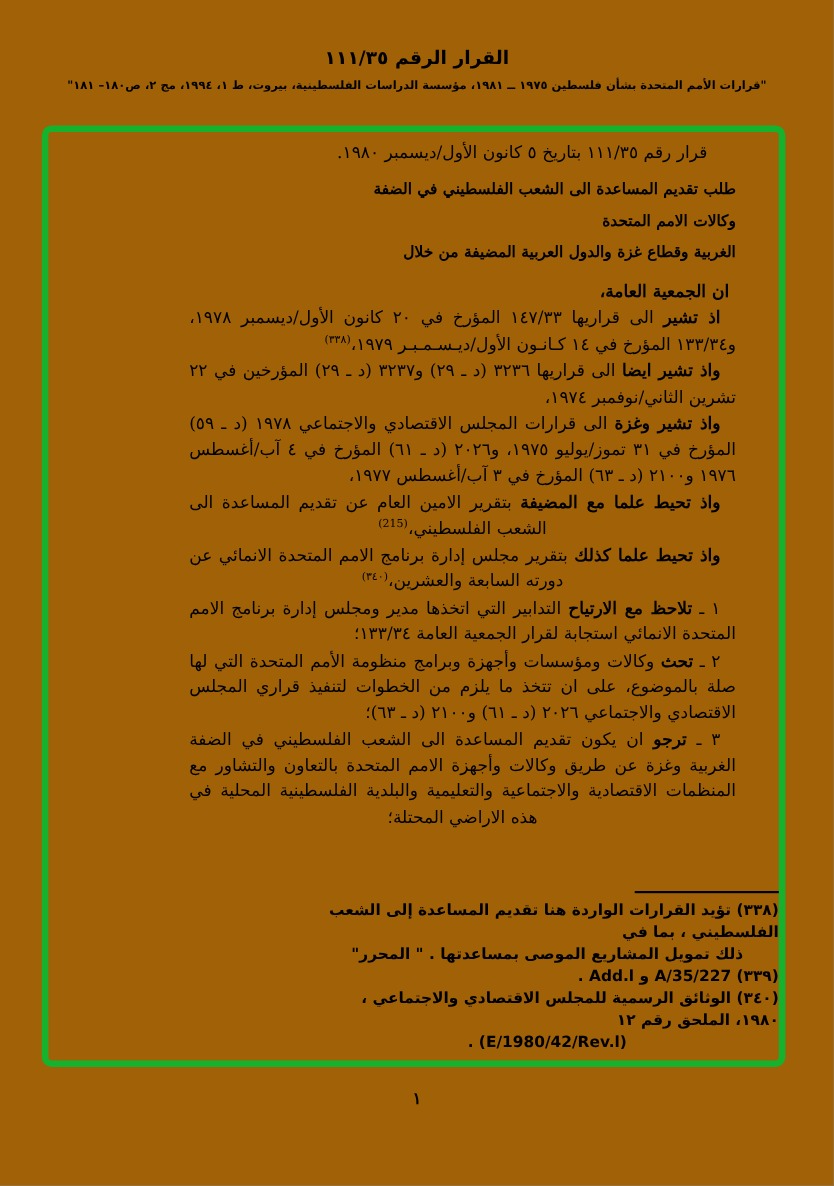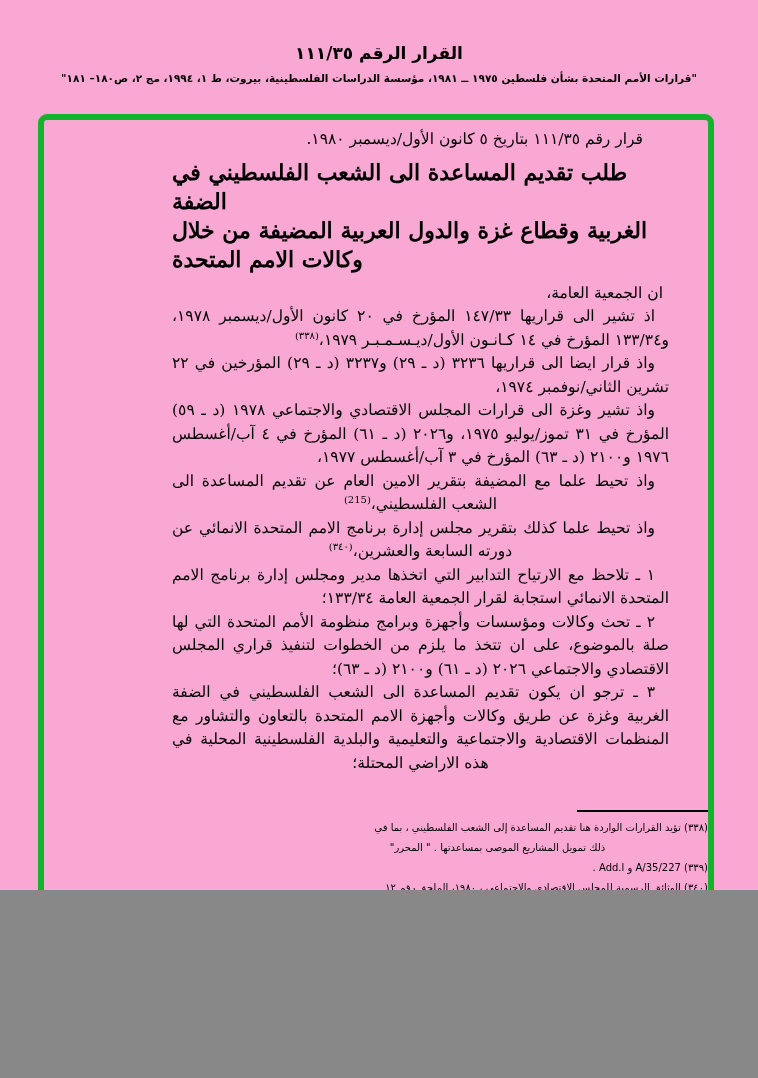--- a/index.html
+++ b/index.html
@@ -1,19 +1,19 @@
 <!DOCTYPE html>
 <html lang="ar"><head>
 <meta charset="utf-8">
 <style>
   html,body{margin:0;padding:0;background:#888;}
   .page{
     position:relative;
-    width:758px;height:890px;
-    background:#f9a8d4;
+    width:758px;height:1078px;
+    background:#a16207;
     overflow:hidden;
     font-family:"DejaVu Serif", serif;
     color:#000;
   }
   
   .doc-header{
     position:absolute;top:42px;left:0;right:0;
     text-align:center;direction:rtl;
   }
   .doc-header .h-title{
@@ -36,42 +36,42 @@
   
   .doc-body{
     position:absolute;left:172px;top:128px;width:497px;
     direction:rtl;text-align:right;
     font-size:15.5px;line-height:23.5px;
   }
   .res-heading{
     font-weight:normal;text-indent:26px;margin:0 0 6px 0;
   }
   .res-title{
-    text-align:left;font-weight:bold;
-    font-size:22px;line-height:29px;
+    text-align:right;font-weight:bold;
+    font-size:14px;line-height:29px;
     margin:0 0 8px 0;
   }
   .para{
     margin:0;text-indent:14px;
     text-align:justify;text-align-last:right;
   }
   .para.center-last{text-align-last:center;}
   .para.no-indent{text-indent:6px;}
-  .para b{font-weight:normal;}
+  .para b{font-weight:bold;}
   .para sup{font-size:10px;line-height:0;vertical-align:6px;}
   
   .fn-sep{
     position:absolute;left:577px;top:810px;width:131px;height:0;
     border-top:2px solid #000;
   }
   .footnotes{
     position:absolute;left:287px;top:818px;width:421px;
     direction:rtl;
     font-family:"DejaVu Sans", sans-serif;
-    font-weight:normal;font-size:10px;line-height:20px;
+    font-weight:bold;font-size:14px;line-height:20px;
     text-align:right;
   }
   .fn-line{margin:0;}
   .fn-line.fn-center{text-align:center;}
   .fn-line.fn-pad{text-align:center;}
   
   .page-number{
     position:absolute;top:990px;left:0;right:0;
     text-align:center;font-size:15px;font-weight:bold;
   }
@@ -85,29 +85,29 @@
     <div class="h-title">القرار الرقم ١١١/٣٥</div>
     <div class="h-source">"قرارات الأمم المتحدة بشأن فلسطين ١٩٧٥ ــ ١٩٨١، مؤسسة الدراسات الفلسطينية، بيروت، ط ١، ١٩٩٤، مج ٢، ص١٨٠– ١٨١"</div>
   </div>
 
   <div class="green-box"></div>
 
   <div class="doc-body">
     <p class="res-heading">قرار رقم ١١١/٣٥ بتاريخ ٥ كانون الأول/ديسمبر ١٩٨٠.</p>
     <div class="res-title">
       <div>طلب تقديم المساعدة الى الشعب الفلسطيني في الضفة</div>
+      <div>وكالات الامم المتحدة</div>
       <div>الغربية وقطاع غزة والدول العربية المضيفة من خلال</div>
-      <div>وكالات الامم المتحدة</div>
     </div>
 
     <p class="para no-indent"><span></span><b>ان الجمعية العامة،</b><span></span><sup></sup></p>
 
     <p class="para"><span></span><b>اذ تشير</b><span> الى قراريها ١٤٧/٣٣ المؤرخ في ٢٠ كانون الأول/ديسمبر ١٩٧٨، و١٣٣/٣٤ المؤرخ في ١٤ كـانـون الأول/ديـسـمـبـر ١٩٧٩،</span><sup>(٣٣٨)</sup></p>
 
-    <p class="para"><span></span><b>واذ قرار ايضا</b><span> الى قراريها ٣٢٣٦ (د ـ ٢٩) و٣٢٣٧ (د ـ ٢٩) المؤرخين في ٢٢ تشرين الثاني/نوفمبر ١٩٧٤،</span><sup></sup></p>
+    <p class="para"><span></span><b>واذ تشير ايضا</b><span> الى قراريها ٣٢٣٦ (د ـ ٢٩) و٣٢٣٧ (د ـ ٢٩) المؤرخين في ٢٢ تشرين الثاني/نوفمبر ١٩٧٤،</span><sup></sup></p>
 
     <p class="para"><span></span><b>واذ تشير وغزة</b><span> الى قرارات المجلس الاقتصادي والاجتماعي ١٩٧٨ (د ـ ٥٩) المؤرخ في ٣١ تموز/يوليو ١٩٧٥، و٢٠٢٦ (د ـ ٦١) المؤرخ في ٤ آب/أغسطس ١٩٧٦ و٢١٠٠ (د ـ ٦٣) المؤرخ في ٣ آب/أغسطس ١٩٧٧،</span><sup></sup></p>
 
     <p class="para center-last"><span></span><b>واذ تحيط علما مع المضيفة</b><span> بتقرير الامين العام عن تقديم المساعدة الى الشعب الفلسطيني،</span><sup>(215)</sup></p>
 
     <p class="para center-last"><span></span><b>واذ تحيط علما كذلك</b><span> بتقرير مجلس إدارة برنامج الامم المتحدة الانمائي عن دورته السابعة والعشرين،</span><sup>(٣٤٠)</sup></p>
 
     <p class="para"><span>١ ـ </span><b>تلاحظ مع الارتياح</b><span> التدابير التي اتخذها مدير ومجلس إدارة برنامج الامم المتحدة الانمائي استجابة لقرار الجمعية العامة ١٣٣/٣٤؛</span><sup></sup></p>
 
     <p class="para"><span>٢ ـ </span><b>تحث</b><span> وكالات ومؤسسات وأجهزة وبرامج منظومة الأمم المتحدة التي لها صلة بالموضوع، على ان تتخذ ما يلزم من الخطوات لتنفيذ قراري المجلس الاقتصادي والاجتماعي ٢٠٢٦ (د ـ ٦١) و٢١٠٠ (د ـ ٦٣)؛</span><sup></sup></p>

